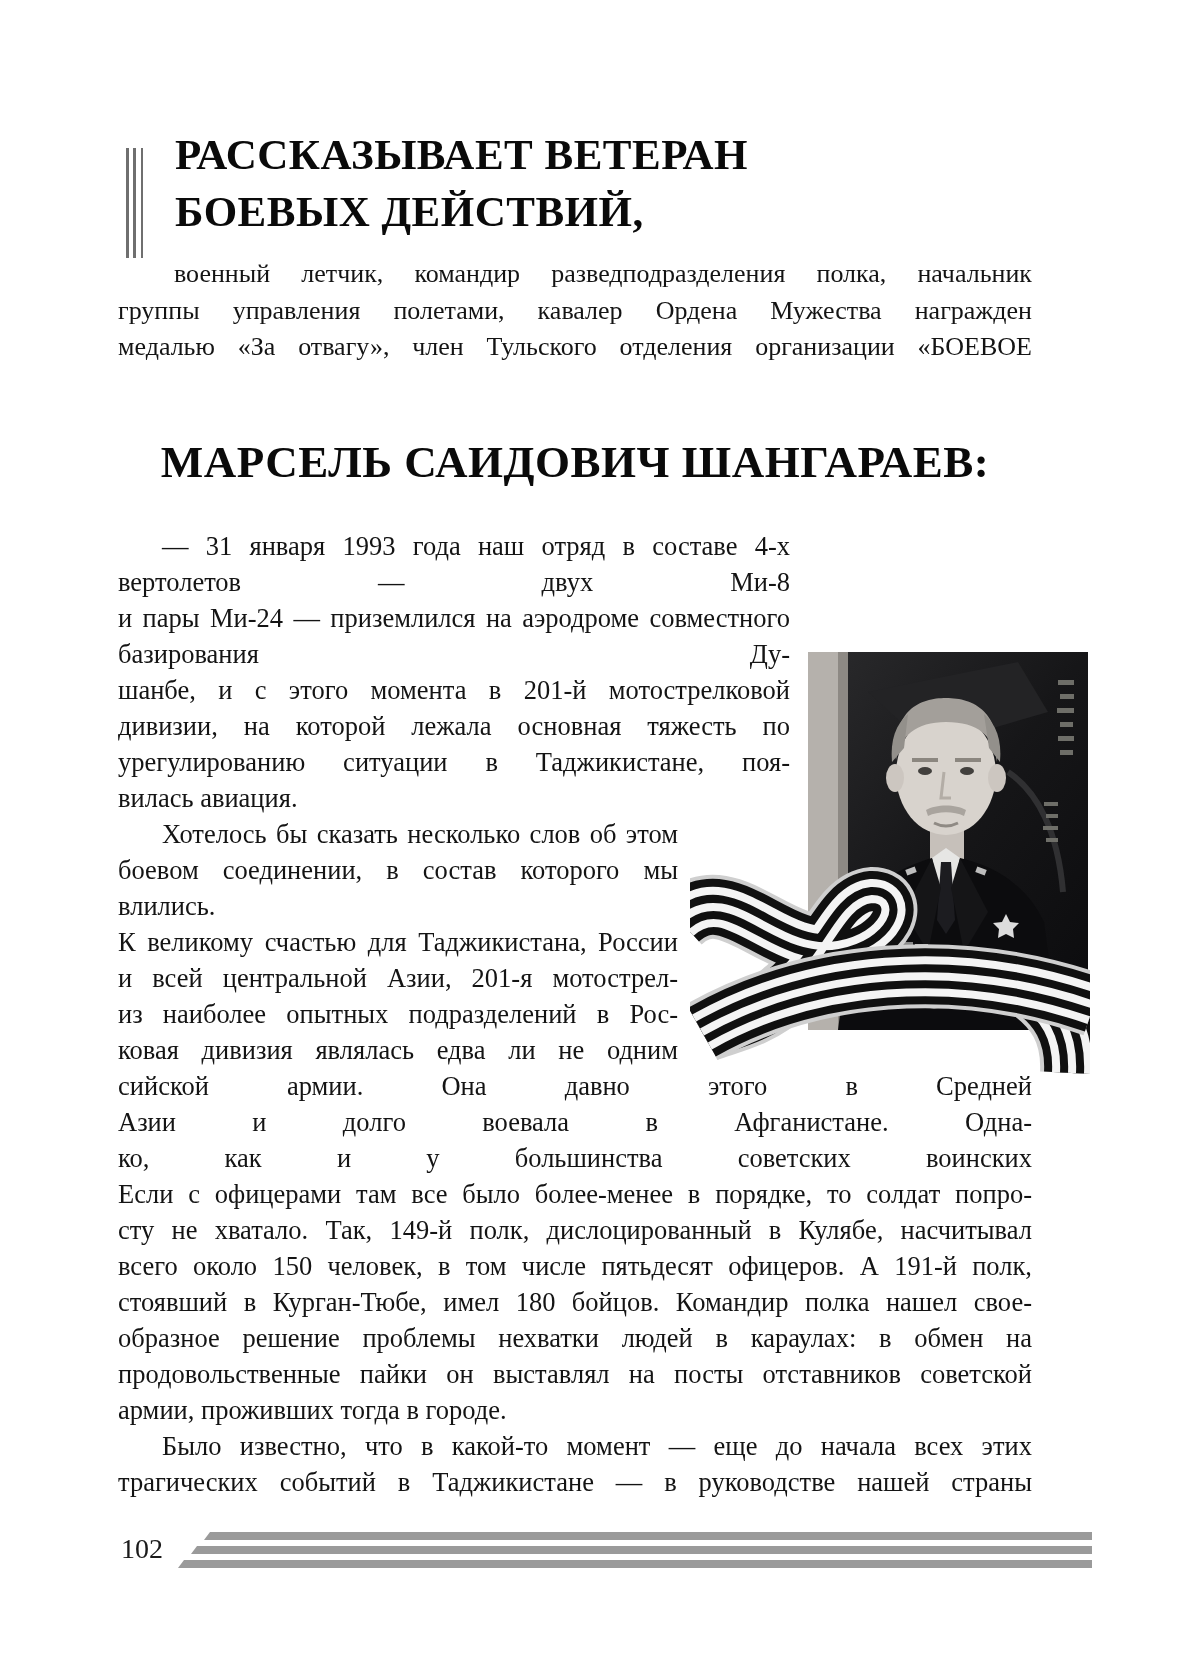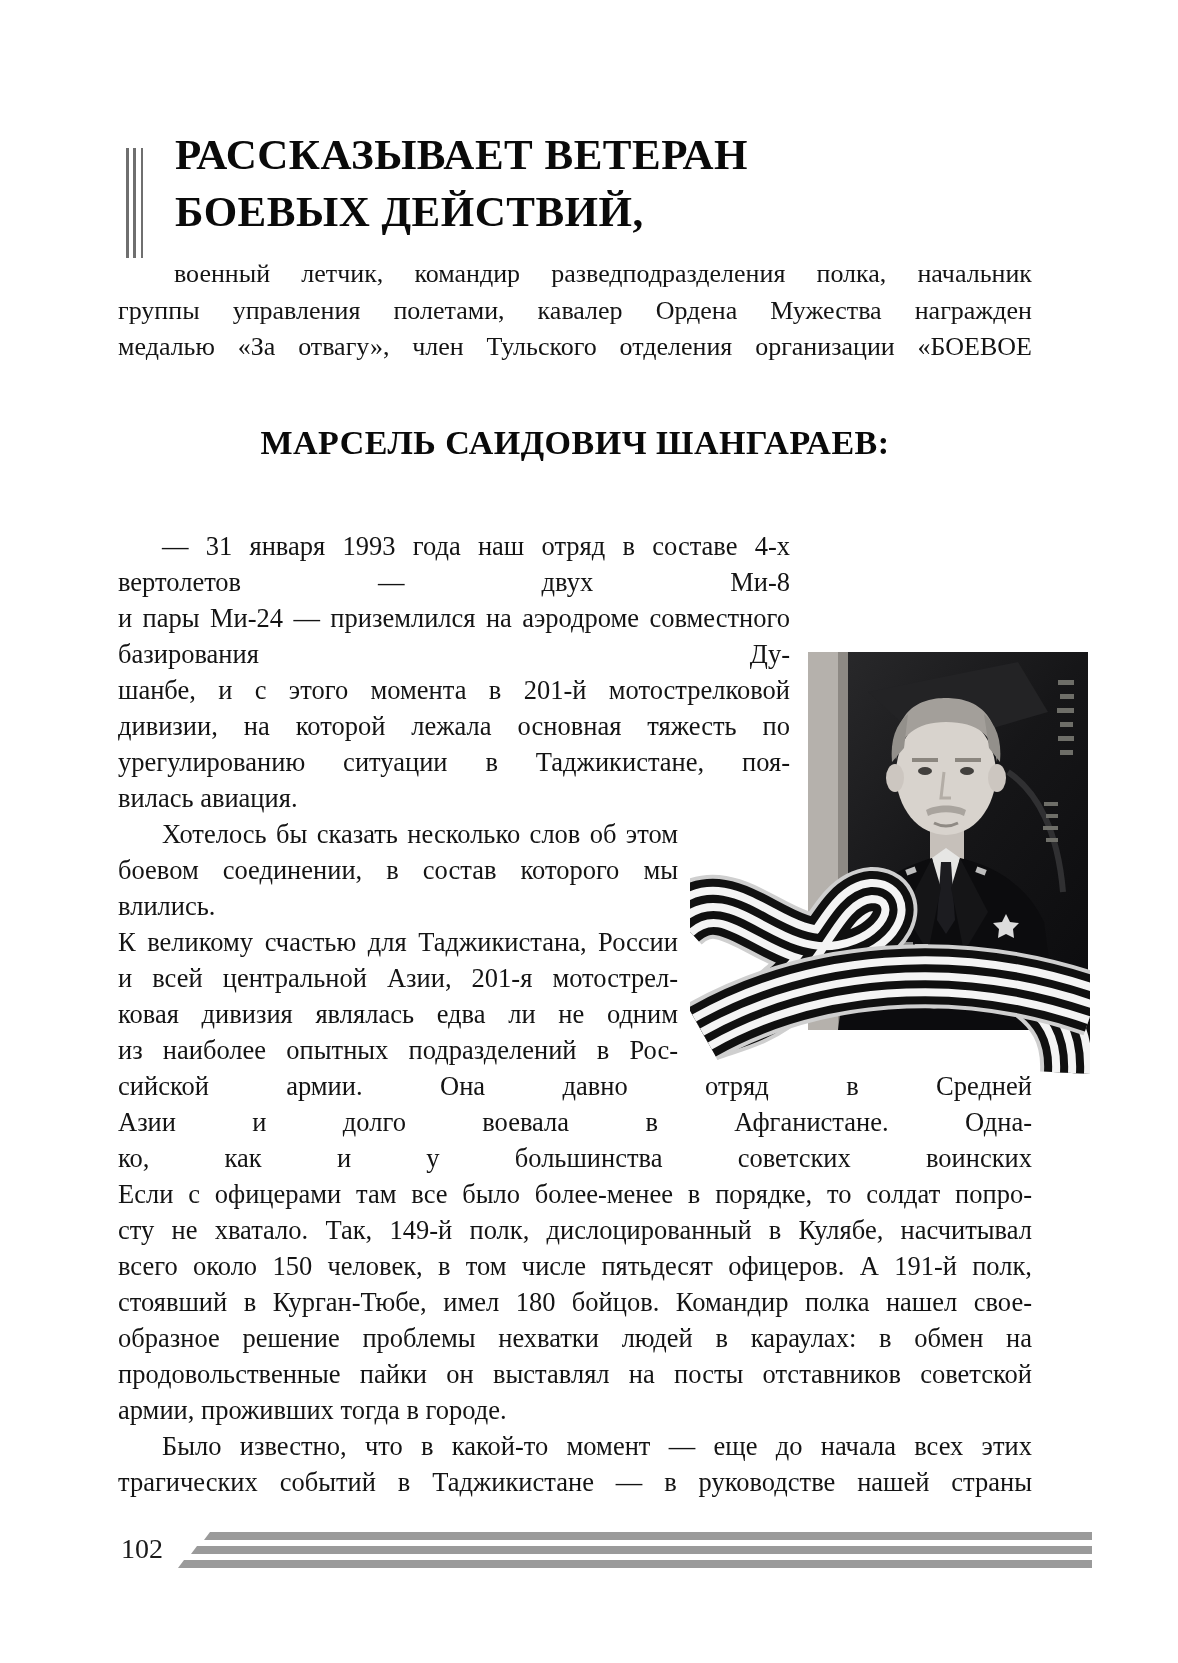--- a/index.html
+++ b/index.html
@@ -16,22 +16,22 @@
     display:flex;justify-content:space-between;}
   .title-bars span{width:2.5px;background:#6f6f6f;}
   .page-title{position:absolute;left:175px;top:126px;margin:0;
     font-size:43px;line-height:57px;font-weight:bold;color:#0a0a0a;letter-spacing:.5px;}
 
   
   .intro{position:absolute;left:118px;top:256px;width:914px;
     font-size:26px;line-height:36.5px;}
 
   
-  .subtitle{position:absolute;left:118px;top:424px;width:914px;margin:0;
-    text-align:center;font-size:34px;font-weight:bold;white-space:nowrap;
+  .subtitle{position:absolute;left:118px;top:436px;width:914px;margin:0;
+    text-align:center;font-size:45px;font-weight:bold;white-space:nowrap;
     color:#0a0a0a;letter-spacing:.5px;}
 
   
   .body-text{position:absolute;left:118px;top:528px;width:914px;
     font-size:26.5px;line-height:36px;}
   .float-a{float:right;width:242px;height:251px;margin-top:72px;position:relative;}
   .float-b{float:right;clear:right;width:354px;height:215px;position:relative;}
   .photo{position:absolute;left:18px;top:52px;width:280px;height:378px;display:block;}
   .ribbon{position:absolute;left:12px;top:8px;width:400px;height:215px;display:block;}
 
@@ -188,23 +188,23 @@
   <div class="tline indent">— 31 января 1993 года наш отряд в составе 4-х вертолетов — двух Ми-8</div>
       <div class="tline">и пары Ми-24 — приземлился на аэродроме совместного базирования Ду-</div>
       <div class="tline">шанбе, и с этого момента в 201-й мотострелковой</div>
       <div class="tline">дивизии, на которой лежала основная тяжесть по</div>
       <div class="tline">урегулированию ситуации в Таджикистане, поя-</div>
       <div class="tline lastline">вилась авиация.</div>
       <div class="tline indent">Хотелось бы сказать несколько слов об этом</div>
       <div class="tline">боевом соединении, в состав которого мы влились.</div>
       <div class="tline">К великому счастью для Таджикистана, России</div>
       <div class="tline">и всей центральной Азии, 201-я мотострел-</div>
+      <div class="tline">из наиболее опытных подразделений в Рос-</div>
       <div class="tline">ковая дивизия являлась едва ли не одним</div>
-      <div class="tline">из наиболее опытных подразделений в Рос-</div>
-      <div class="tline">сийской армии. Она давно отряд в Средней</div>
+      <div class="tline">сийской армии. Она давно этого в Средней</div>
       <div class="tline">Азии и долго воевала в Афганистане. Одна-</div>
       <div class="tline">ко, как и у большинства советских воинских</div>
       <div class="tline">Если с офицерами там все было более-менее в порядке, то солдат попро-</div>
       <div class="tline">сту не хватало. Так, 149-й полк, дислоцированный в Кулябе, насчитывал</div>
       <div class="tline">всего около 150 человек, в том числе пятьдесят офицеров. А 191-й полк,</div>
       <div class="tline">стоявший в Курган-Тюбе, имел 180 бойцов. Командир полка нашел свое-</div>
       <div class="tline">образное решение проблемы нехватки людей в караулах: в обмен на</div>
       <div class="tline">продовольственные пайки он выставлял на посты отставников советской</div>
       <div class="tline lastline">армии, проживших тогда в городе.</div>
       <div class="tline indent">Было известно, что в какой-то момент — еще до начала всех этих</div>

